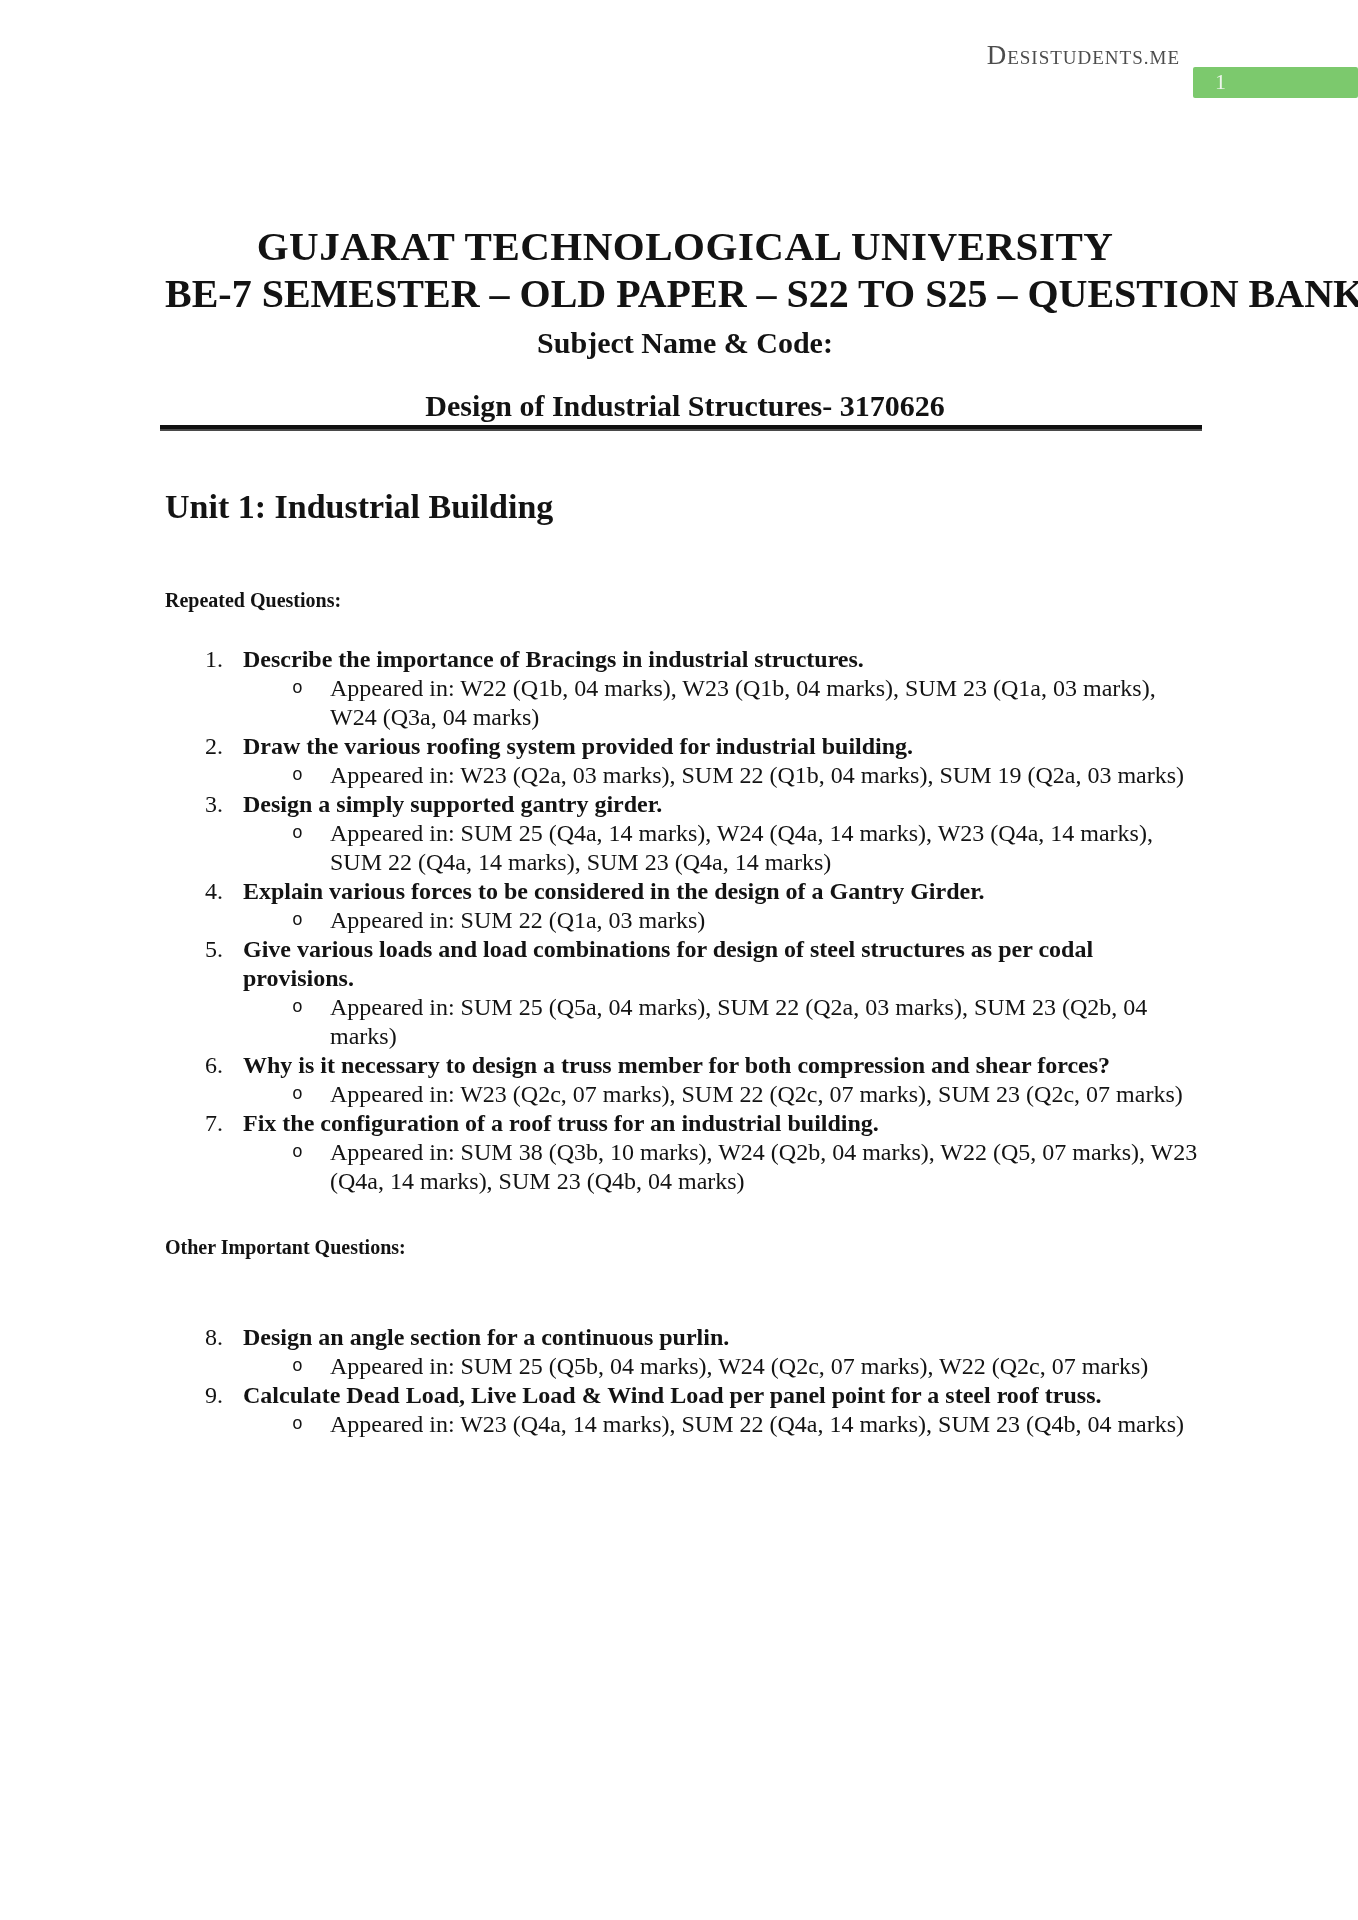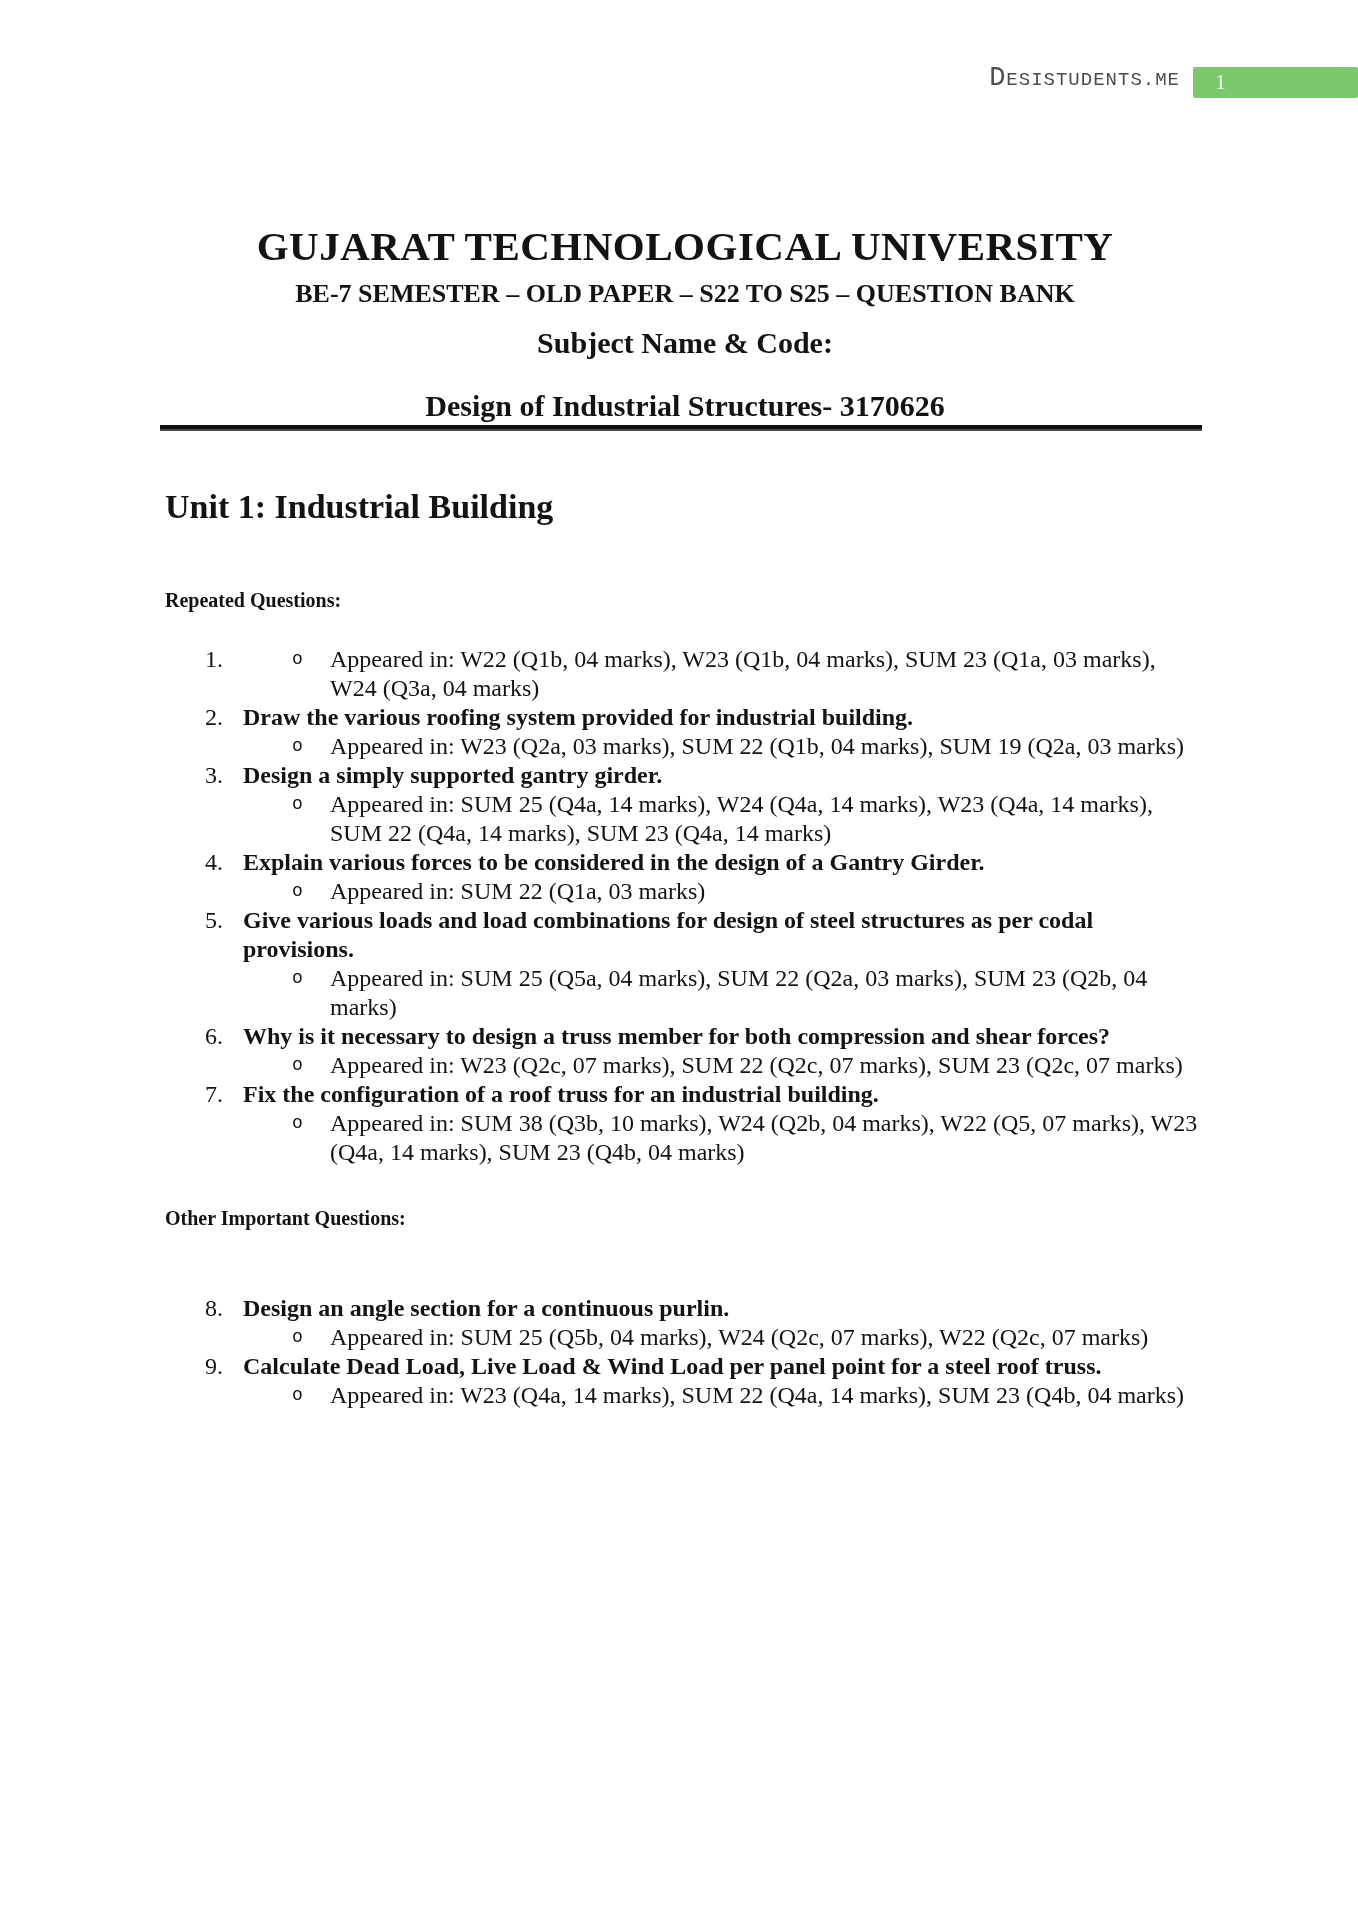--- a/index.html
+++ b/index.html
@@ -4,42 +4,41 @@
 <style>
   * { margin:0; padding:0; box-sizing:border-box; }
   html,body { background:#ffffff; }
   .page {
     width:1358px; height:1920px; position:relative; background:#ffffff;
     overflow:hidden; color:#131313;
     font-family:"Liberation Serif","DejaVu Serif",serif;
   }
   
   .site-name {
-    position:absolute; top:63px; right:178px;
+    position:absolute; top:40px; right:178px;
     font-size:19px; line-height:30px; color:#4c4c4c; letter-spacing:1px;
     display:inline-block;
-    font-family:Liberation Mono, monospace;
   }
   .site-name::first-letter { font-size:27px; }
   .page-badge {
     position:absolute; top:67px; left:1193px; width:165px; height:31px;
     border-radius:2px; background:#7cc96d;
   }
   .page-badge .num {
     display:block; padding-left:22px; color:#eef5ec;
     font-size:22px; line-height:30px;
   }
   
   .content { margin-left:165px; width:1040px; }
   .t-university {
     margin-top:222px; font-size:41px; line-height:48px; font-weight:bold;
     text-align:center; letter-spacing:0.5px; white-space:nowrap;
   }
   .t-banner {
-    margin-top:6px; font-size:26px; line-height:36px; font-weight:bold;
+    margin-top:6px; font-size:40px; line-height:36px; font-weight:bold;
     text-align:center; white-space:nowrap;
   }
   .t-subject-label { margin-top:12px; font-size:30px; line-height:38px; font-weight:bold; text-align:center; }
   .t-subject       { margin-top:25px; font-size:30px; line-height:38px; font-weight:bold; text-align:center; }
   .rule {
     margin-left:-5px; width:1042px; height:2px;
     border-top:4px solid #101010; border-bottom:2px solid #4a4a4a;
   }
   .t-unit { margin-top:56px; font-size:34px; line-height:40px; font-weight:bold; }
 
@@ -76,20 +75,21 @@
     <div class="t-subject">Design of Industrial Structures- 3170626</div>
     <div class="rule"></div>
     <div class="t-unit">Unit 1: Industrial Building</div>
 
     <div class="sec-heading first">Repeated Questions:</div>
 
     <div class="q-list first">
 
       <div class="q-item">
         <span class="q-num">1.</span>
+        <div class="q-text">Describe the importance of Bracings in industrial structures.</div>
         <div class="q-sub">
           <span class="q-bullet">o</span>
           <span class="q-appeared">Appeared in: W22 (Q1b, 04 marks), W23 (Q1b, 04 marks), SUM 23 (Q1a, 03 marks), W24 (Q3a, 04 marks)</span>
         </div>
       </div>
 
       <div class="q-item">
         <span class="q-num">2.</span>
         <div class="q-text">Draw the various roofing system provided for industrial building.</div>
         <div class="q-sub">

